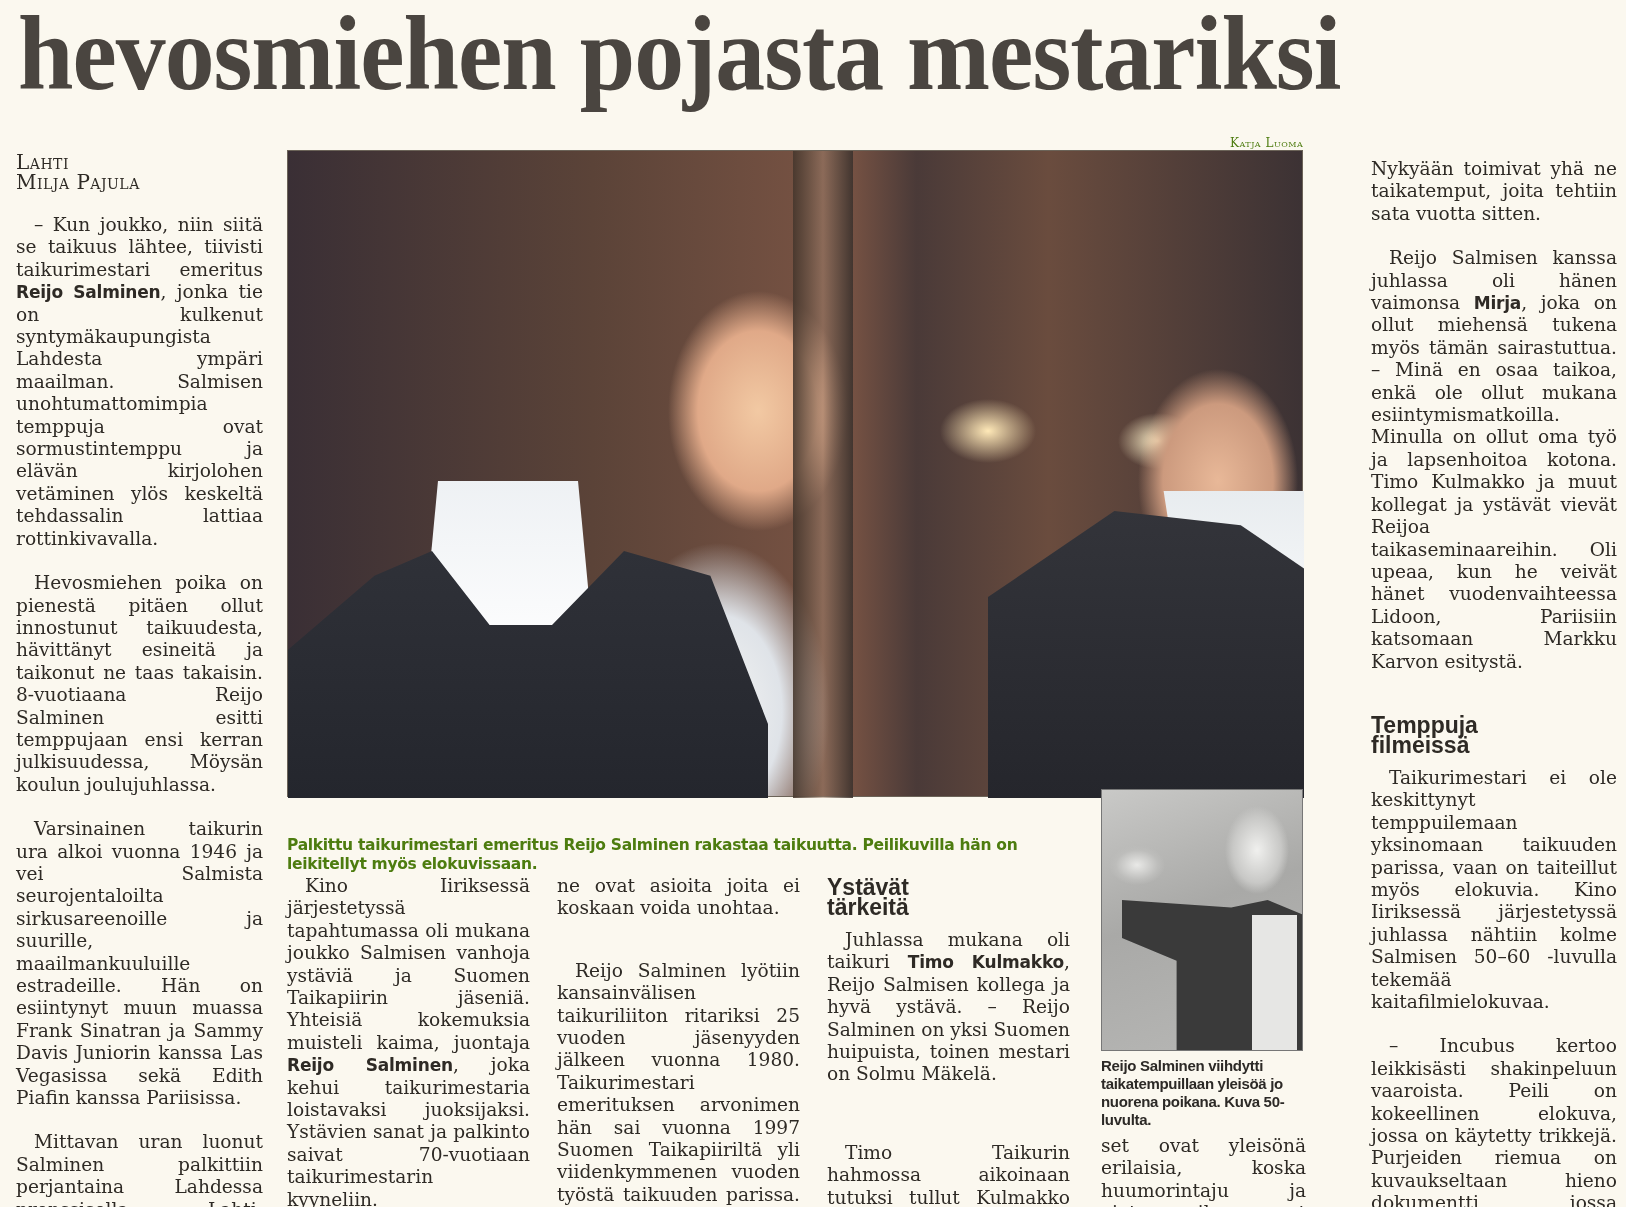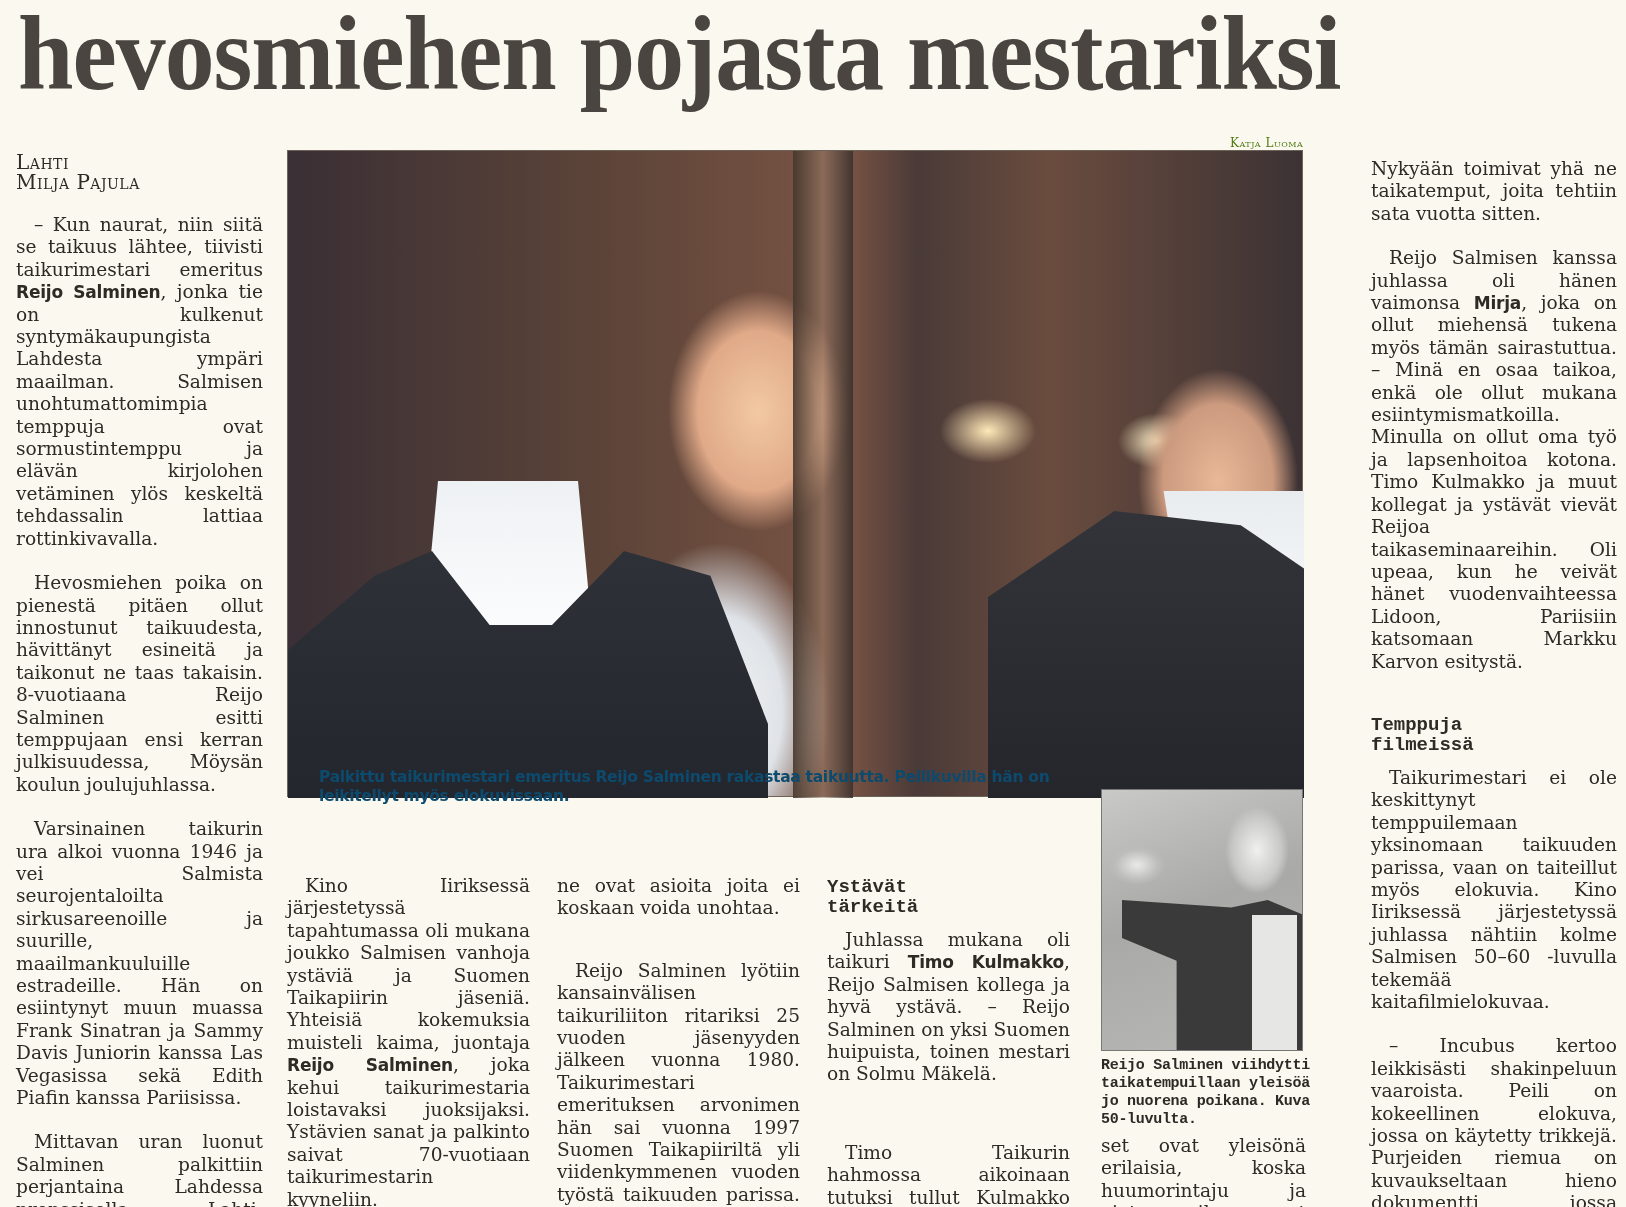--- a/index.html
+++ b/index.html
@@ -26,22 +26,22 @@
   .col p.noind { text-indent: 0; }
   .byline {
     font-variant: small-caps; font-size: 20px; line-height: 20px; letter-spacing: 0.5px;
     margin-bottom: 22px; text-indent: 0 !important;
   }
   .b {
     font-family: "DejaVu Sans", "Liberation Sans", sans-serif;
     font-weight: bold; font-size: 17px; letter-spacing: -0.2px;
   }
   .subhead {
-    font-family: Liberation Mono, monospace;
-    font-weight: bold; font-size: 19px; line-height: 20px; margin-bottom: 12px;
+    font-family: Liberation Sans, sans-serif;
+    font-weight: bold; font-size: 23px; line-height: 20px; margin-bottom: 12px;
   }
   .credit {
     position: absolute; left: 1230px; top: 136px;
     font-variant: small-caps; font-size: 12px; letter-spacing: 0.5px; color: #4d7c0f;
   }
   .photo-main {
     position: absolute; left: 287px; top: 150px; width: 1016px; height: 647px;
     background:
       radial-gradient(ellipse 120px 160px at 470px 260px, #f2c9a3 0%, #e0a988 50%, transparent 75%),
       radial-gradient(ellipse 100px 140px at 930px 330px, #e8b898 0%, #cc9a7e 55%, transparent 80%),
@@ -62,56 +62,55 @@
   .shirt-left { position: absolute; left: 120px; top: 330px; width: 200px; height: 317px;
     background: linear-gradient(180deg, #eef1f4 0%, #ffffff 60%, #f5f2ea 100%);
     clip-path: polygon(15% 0, 85% 0, 100% 100%, 0 100%); }
   .suit-right { position: absolute; left: 700px; top: 360px; width: 316px; height: 287px;
     background: linear-gradient(180deg, #33343a 0%, #25262c 100%);
     clip-path: polygon(0 30%, 40% 0, 80% 5%, 100% 20%, 100% 100%, 0 100%); }
   .shirt-right { position: absolute; left: 860px; top: 340px; width: 156px; height: 200px;
     background: linear-gradient(180deg, #e8ecef, #ffffff);
     clip-path: polygon(10% 0, 100% 0, 100% 100%, 30% 100%); }
   .caption-main {
-    position: absolute; left: 287px; top: 768px; width: 760px;
+    position: absolute; left: 287px; top: 836px; width: 760px;
     font-family: "DejaVu Sans", "Liberation Sans", sans-serif;
-    font-weight: bold; font-size: 15.5px; line-height: 19px; color: #0c4a6e;
+    font-weight: bold; font-size: 15.5px; line-height: 19px; color: #4d7c0f;
     letter-spacing: -0.3px;
-    margin-left: 32px;
   }
   .photo-inset {
     position: absolute; left: 1101px; top: 789px; width: 202px; height: 262px;
     background:
       radial-gradient(ellipse 40px 55px at 155px 60px, #f0f0ee 0%, #c8c8c6 60%, transparent 80%),
       radial-gradient(ellipse 35px 25px at 35px 75px, #e9e9e7 0%, #bdbdbb 60%, transparent 80%),
       linear-gradient(160deg, #c9c9c7 0%, #a9a9a7 45%, #b8b8b6 100%);
     border: 1px solid #777;
     overflow: hidden;
   }
   .inset-suit { position: absolute; left: 20px; top: 110px; width: 182px; height: 152px;
     background: #3a3a3a;
     clip-path: polygon(0 0, 60% 5%, 80% 0, 100% 10%, 100% 100%, 30% 100%, 30% 40%, 0 25%); }
   .inset-shirt { position: absolute; left: 150px; top: 125px; width: 45px; height: 137px; background: #e6e6e4; }
   .caption-inset {
     position: absolute; left: 1101px; top: 1057px; width: 210px;
-    font-family: Liberation Mono, monospace;
+    font-family: Liberation Sans, sans-serif;
     font-weight: bold; font-size: 15px; line-height: 18px; color: #2c2926; letter-spacing: -0.3px;
   }
 </style>
 </head>
 <body>
 
 <h1 class="headline">hevosmiehen pojasta mestariksi</h1>
 
 <div class="credit">Katja Luoma</div>
 
 <div class="col" style="left:16px; top:152px; width:247px;">
   <p class="noind byline" style="margin-bottom:0;">Lahti</p>
   <p class="noind byline">Milja Pajula</p>
-  <p><span>– Kun naurat, niin siitä se taikuus lähtee, tiivisti taikurimestari emeritus </span><span class="b">Reijo Salminen</span><span>, jonka tie on kulkenut syntymäkaupungista Lahdesta ympäri maailman. Salmisen unohtumattomimpia temppuja ovat sormustintemppu ja elävän kirjolohen vetäminen ylös keskeltä tehdassalin lattiaa rottinkivavalla.</span></p>
+  <p><span>– Kun joukko, niin siitä se taikuus lähtee, tiivisti taikurimestari emeritus </span><span class="b">Reijo Salminen</span><span>, jonka tie on kulkenut syntymäkaupungista Lahdesta ympäri maailman. Salmisen unohtumattomimpia temppuja ovat sormustintemppu ja elävän kirjolohen vetäminen ylös keskeltä tehdassalin lattiaa rottinkivavalla.</span></p>
   <p>Hevosmiehen poika on pienestä pitäen ollut innostunut taikuudesta, hävittänyt esineitä ja taikonut ne taas takaisin. 8-vuotiaana Reijo Salminen esitti temppujaan ensi kerran julkisuudessa, Möysän koulun joulujuhlassa.</p>
   <p>Varsinainen taikurin ura alkoi vuonna 1946 ja vei Salmista seurojentaloilta sirkusareenoille ja suurille, maailmankuuluille estradeille. Hän on esiintynyt muun muassa Frank Sinatran ja Sammy Davis Juniorin kanssa Las Vegasissa sekä Edith Piafin kanssa Pariisissa.</p>
   <p><span>Mittavan uran luonut Salminen palkittiin perjantaina Lahdessa pronssisella Lahti-mitalilla, jonka ojensi kaupunginhallituksen varapuheenjohtaja </span></p>
 
 </div>
 
 <div class="photo-main">
   <div class="shirt-left"></div>
   <div class="suit-left"></div>
   <div class="mirror-frame"></div>

